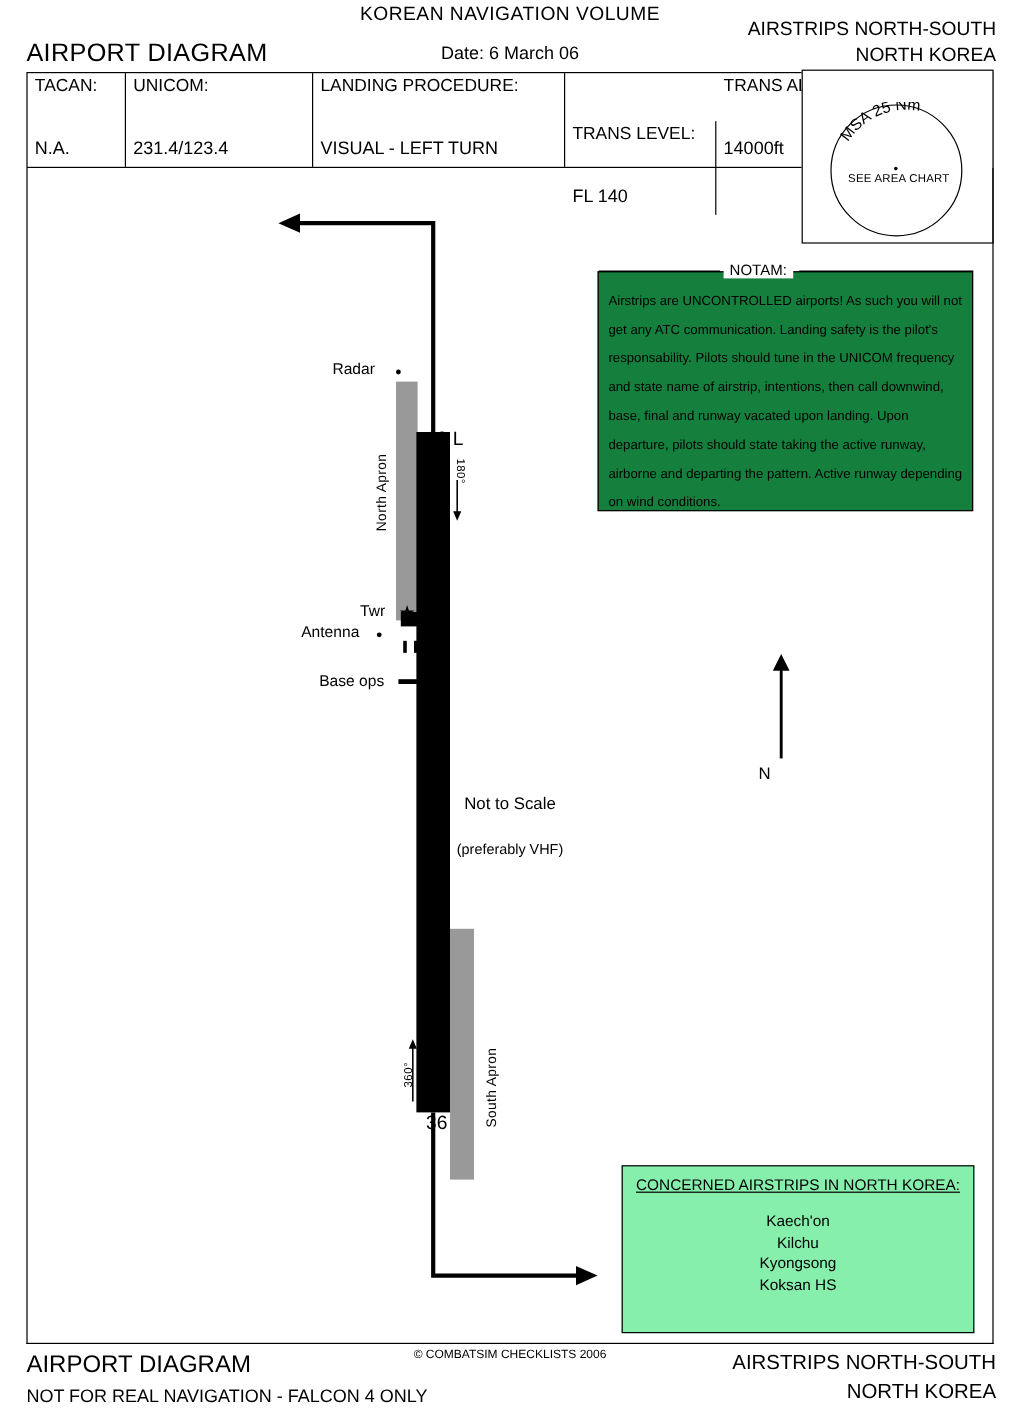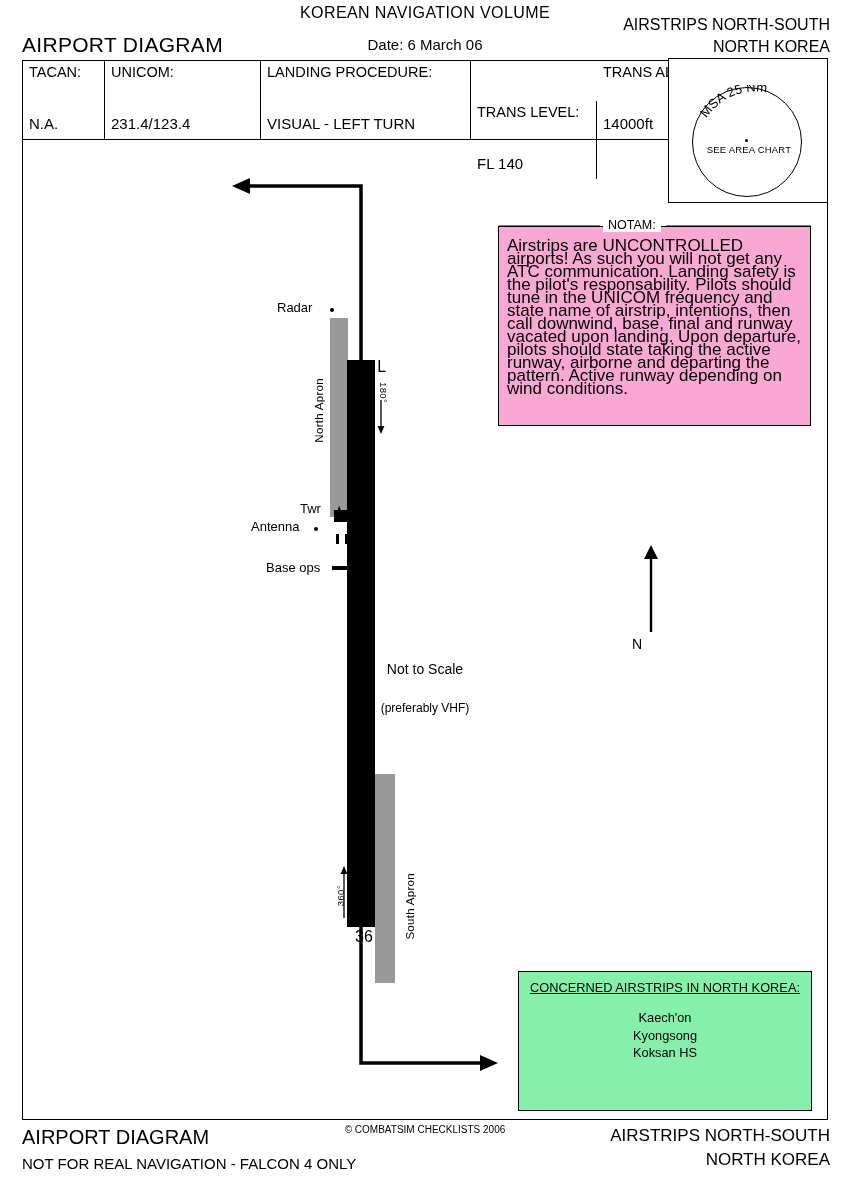--- a/index.html
+++ b/index.html
@@ -166,36 +166,36 @@
     text-align: right;
   }
   
   .notam {
     position: absolute;
     left: 498px; top: 226px;
     width: 313px;
     height: 200px;
     border: 1.2px solid #000;
     box-sizing: border-box;
-    background: #f9a8d4;
+    background: #15803d;
     padding-left: 38px;
   }
   .notam-title {
     position: absolute;
     left: 104px; top: -9px;
     background: #fff;
     padding: 0 5px;
     font-size: 12.5px;
   }
   .notam-body {
     position: absolute;
     left: 8px; top: 12px;
     width: 298px;
-    font-size: 17px;
-    line-height: 13px;
+    font-size: 11px;
+    line-height: 24px;
   }
   
   .concerned {
     position: absolute;
     left: 518px; top: 971px;
     width: 294px;
     height: 140px;
     border: 1.2px solid #000;
     box-sizing: border-box;
     background: #86efac;
@@ -361,20 +361,21 @@
 
   <div class="notam">
     <div class="notam-title">NOTAM:</div>
     <div class="notam-body">Airstrips are UNCONTROLLED airports! As such you will not get any ATC communication. Landing safety is the pilot's responsability. Pilots should tune in the UNICOM frequency and state name of airstrip, intentions, then call downwind, base, final and runway vacated upon landing. Upon departure, pilots should state taking the active runway, airborne and departing the pattern. Active runway depending on wind conditions.</div>
   </div>
 
   <div class="concerned">
     <div class="concerned-title">CONCERNED AIRSTRIPS IN NORTH KOREA:</div>
     <div class="concerned-list">
       <div>Kaech'on</div>
+      <div>Kilchu</div>
       <div>Kyongsong</div>
       <div>Koksan HS</div>
     </div>
   </div>
 
   <div class="apron-north"></div>
   <div class="apron-south"></div>
   <div class="runway"></div>
 
   <div class="apron-label" style="left:313px; top:378px;">North Apron</div>

